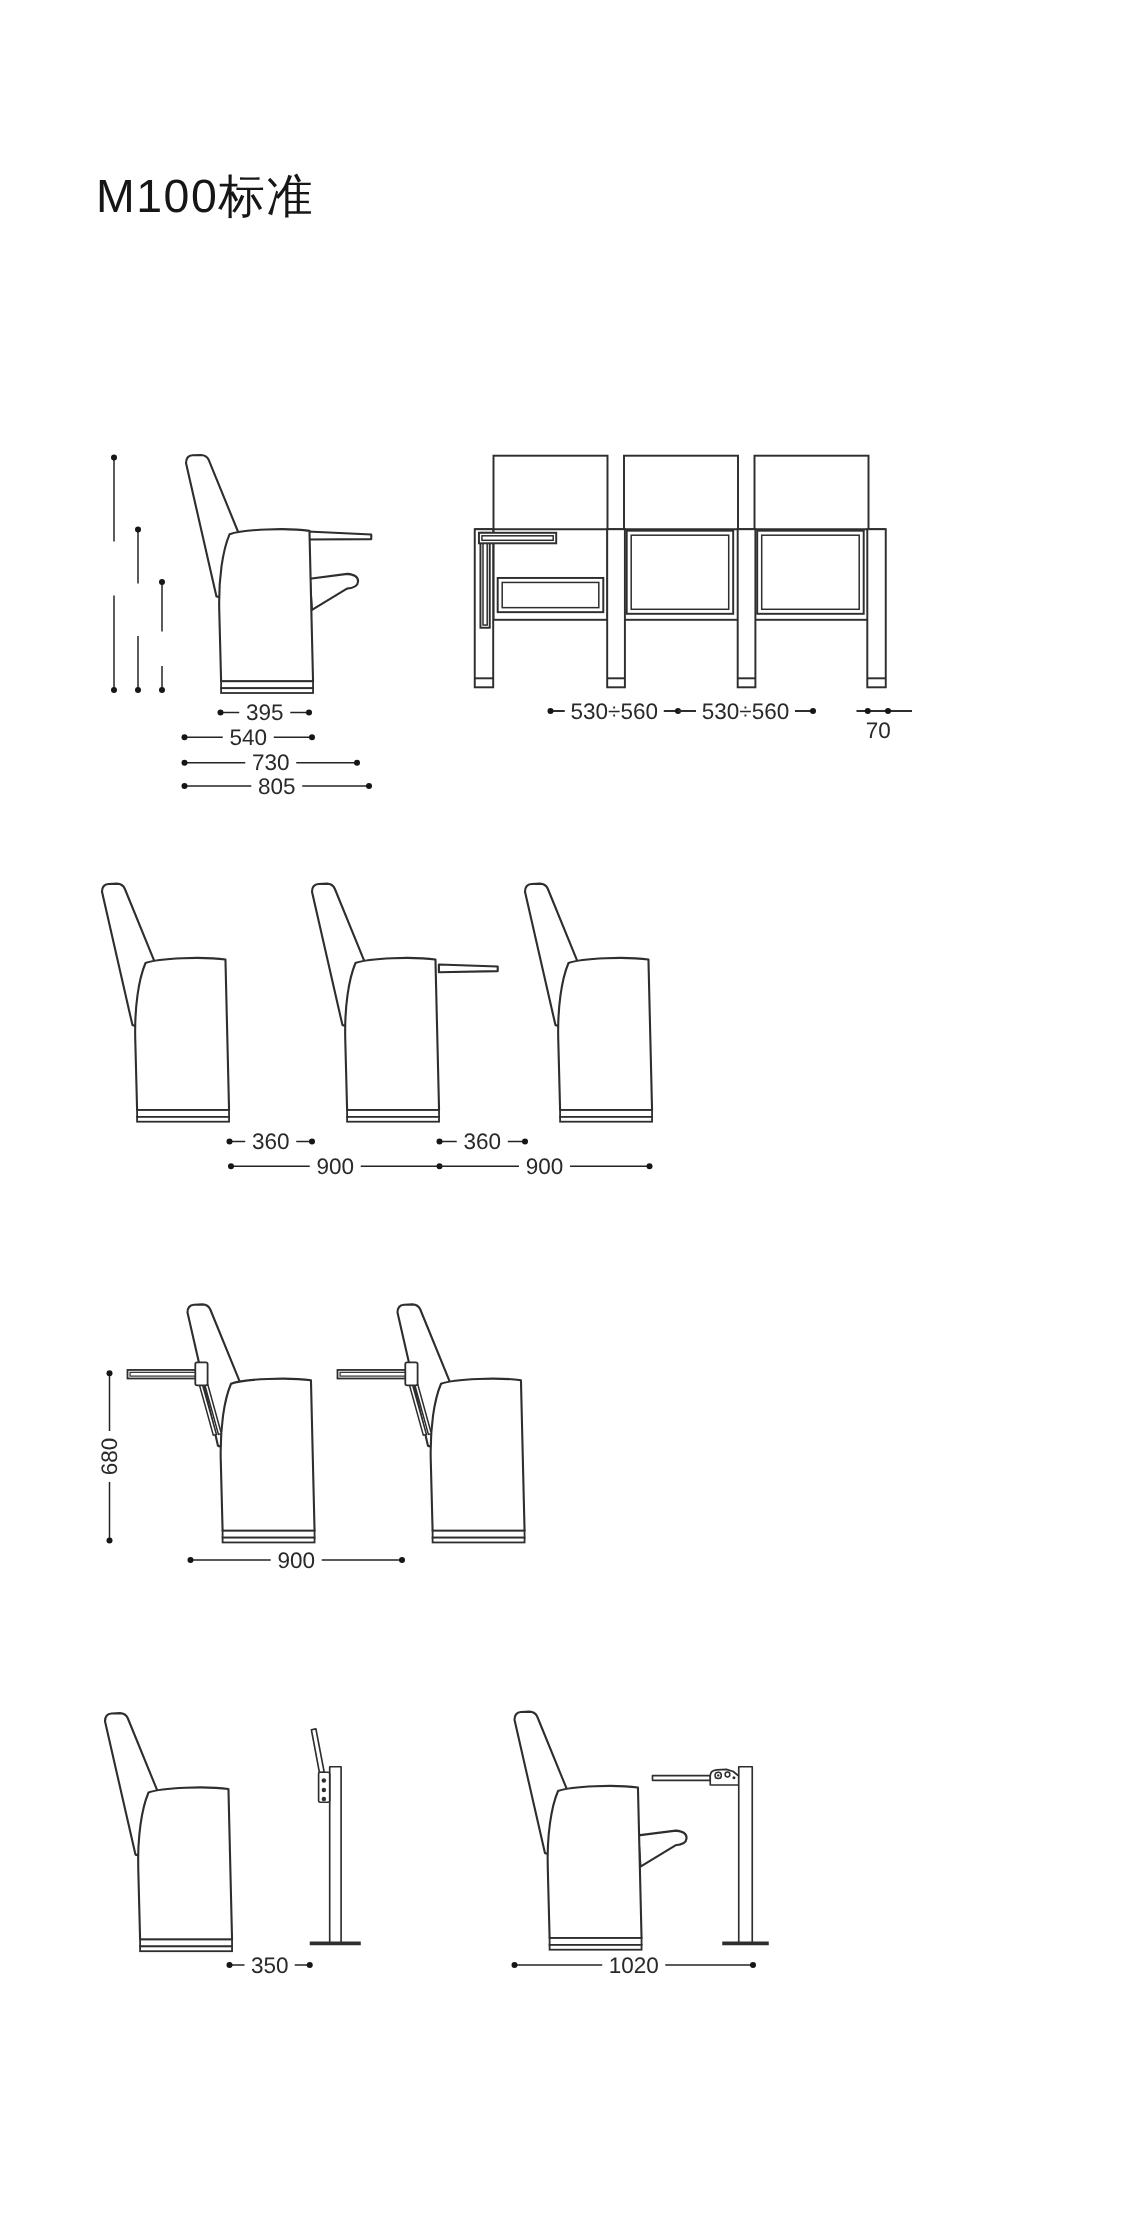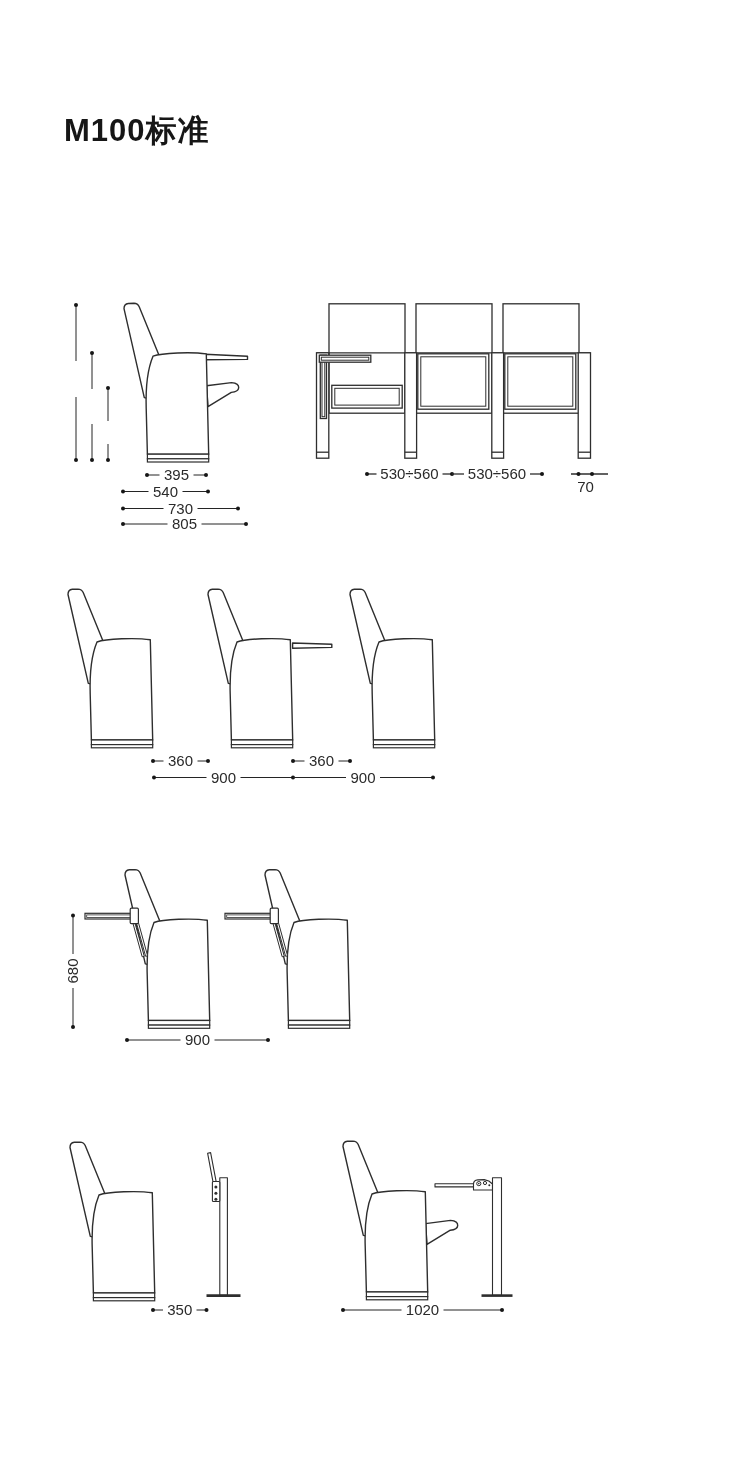--- a/index.html
+++ b/index.html
@@ -1,18 +1,18 @@
 <!DOCTYPE html>
 <html><head>
 <meta charset="utf-8">
 <style>
   html,body{margin:0;padding:0;background:#ffffff;}
   .page{position:relative;width:750px;height:1476px;background:#fff;overflow:hidden;
         font-family:"Liberation Sans",sans-serif;}
-  .title{position:absolute;left:64px;top:110px;font-size:31px;font-weight:700;
+  .title{position:absolute;left:64px;top:110px;font-size:31px;font-weight:400;
          color:#161616;letter-spacing:1px;white-space:nowrap;}
   svg{position:absolute;left:0;top:0;}
   .dim line{stroke:#242424;stroke-width:1;}
   .dim circle{fill:#161616;stroke:none;}
   .dim text{font-family:"Liberation Sans",sans-serif;font-size:15px;fill:#2a2a2a;text-anchor:middle;}
   .fv rect, .fv path{fill:#ffffff;stroke:#2e2e2e;stroke-width:1.3;}
   .fv line{stroke:#2e2e2e;stroke-width:1.3;}
   .fv .inner{stroke-width:1;}
   .wh{fill:#ffffff;stroke:#2e2e2e;stroke-width:1.4;stroke-linejoin:round;}
   .thin{fill:#ffffff;stroke:#2e2e2e;stroke-width:1.1;stroke-linejoin:round;}

